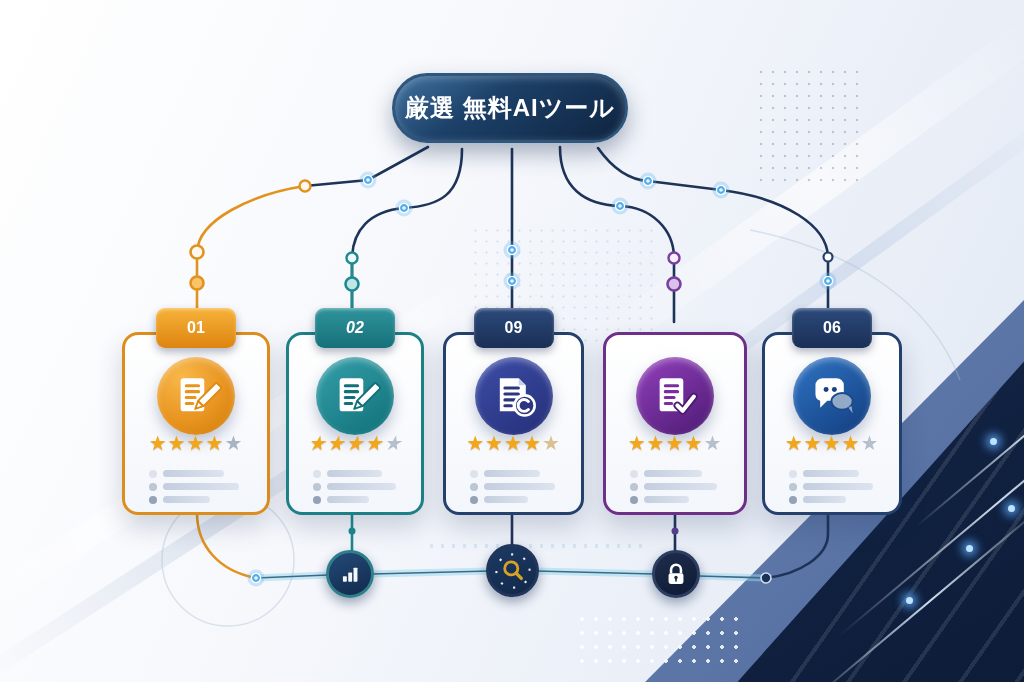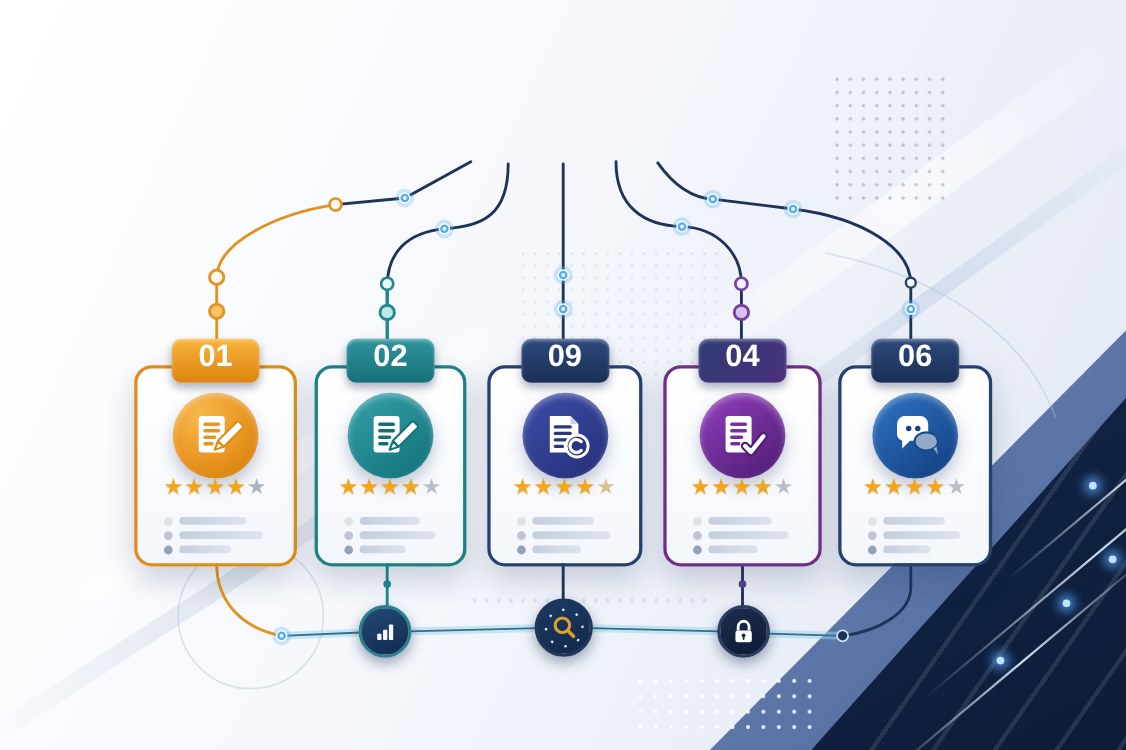--- a/index.html
+++ b/index.html
@@ -57,22 +57,22 @@
   .teal{stroke:#1c8a8f;stroke-width:2.6;fill:none;stroke-linecap:round;}
   .glowline{stroke:rgba(150,215,235,.5);stroke-width:7;fill:none;stroke-linecap:round;}
   .glowcore{stroke:#3d6a8a;stroke-width:1.6;fill:none;stroke-linecap:round;}
   .faint{stroke:rgba(170,190,215,.4);stroke-width:1.5;fill:none;}
   
   .card{position:absolute;top:332px;height:183px;border-radius:16px;z-index:4;
       background:linear-gradient(180deg,#ffffff 0%,#f3f6fb 100%);
       border:3px solid var(--accent);box-sizing:border-box;
       box-shadow:0 12px 26px rgba(30,50,90,.20);}
   .tab{position:absolute;top:-27px;left:50%;transform:translateX(-50%);
-      width:80px;height:40px;border-radius:9px;display:flex;justify-content:center;
-      color:#fff;font-size:28px;font-weight:bold;
+      width:80px;height:40px;border-radius:9px;display:flex;align-items:center;justify-content:center;
+      color:#fff;font-size:16px;font-weight:bold;
       box-shadow:0 4px 8px rgba(30,40,80,.35), inset 0 2px 3px rgba(255,255,255,.35);}
   .tab1{background:linear-gradient(180deg,#f7b33a,#dd8410);}
   .tab2{background:linear-gradient(180deg,#2f949c,#167079);}
   .tab3{background:linear-gradient(180deg,#2c4a7c,#1a2f55);}
   .tab4{background:linear-gradient(135deg,#2e3d72,#4c2f7e);}
   .tab5{background:linear-gradient(180deg,#2c4a7c,#1a2f55);}
   .icon-circle{position:absolute;top:22px;left:50%;transform:translateX(-50%);
       width:78px;height:78px;border-radius:50%;display:flex;align-items:center;justify-content:center;
       box-shadow:0 7px 14px rgba(40,60,110,.28), inset 0 3px 6px rgba(255,255,255,.35);}
   .cir1{background:radial-gradient(circle at 32% 26%,#f8b84a,#e89420 55%,#cf7a08);}
@@ -207,20 +207,23 @@
       <circle cx="352" cy="284" r="6.5" fill="#bfe8e4" stroke="#1c8a8f" stroke-width="2.6"></circle>
       <circle cx="352" cy="531" r="3.5" fill="#1c8a8f"></circle>
       <circle cx="674" cy="258" r="5.5" fill="#f6efFB" stroke="#7a3fa0" stroke-width="2.4"></circle>
       <circle cx="674" cy="284" r="6.5" fill="#d9c2ec" stroke="#7a3fa0" stroke-width="2.6"></circle>
       <circle cx="675" cy="531" r="3.5" fill="#5a3f8f"></circle>
       <circle cx="828" cy="257" r="4.5" fill="#ffffff" stroke="#26406e" stroke-width="2.2"></circle>
       <circle cx="766" cy="578" r="5" fill="#1c3156" stroke="#cfe0f0" stroke-width="1.6"></circle>
     </g>
   </svg>
 
+  <div class="pill">
+    <span>厳選 無料AIツール</span>
+  </div>
 
   <div class="card" style="left: 122px; width: 148px; --accent: #dd8d1c;">
     <div class="tab tab1">
       <span>01</span>
       </div>
     <div class="icon-circle cir1">
       <svg width="52" height="52" viewBox="0 0 44 44">
         <rect x="9" y="7" width="20" height="28" rx="2.5" fill="#fff"></rect>
         <g fill="#e8951f">
           <rect x="12.5" y="12" width="13" height="2.6" rx="1.3"></rect>
@@ -244,21 +247,21 @@
           <span class="dot"></span>
           <span class="bar"></span>
         </div>
       <div class="feat">
           <span class="dot"></span>
           <span class="bar"></span>
         </div>
     </div>
   </div>
 
-  <div class="card" style="left: 286px; width: 138px; --accent: #1d8086;">
+  <div class="card" style="left: 286px; width: 138px; font-style: italic; --accent: #1d8086;">
     <div class="tab tab2">
       <span>02</span>
       </div>
     <div class="icon-circle cir2">
       <svg width="52" height="52" viewBox="0 0 44 44">
         <rect x="9" y="7" width="20" height="28" rx="2.5" fill="#fff"></rect>
         <g fill="#147078">
           <rect x="12.5" y="12" width="13" height="2.6" rx="1.3"></rect>
             <rect x="12.5" y="17" width="13" height="2.6" rx="1.3"></rect>
           <rect x="12.5" y="22" width="10" height="2.6" rx="1.3"></rect>
@@ -316,23 +319,20 @@
           <span class="bar"></span>
         </div>
       <div class="feat">
           <span class="dot"></span>
           <span class="bar"></span>
         </div>
     </div>
   </div>
 
   <div class="card" style="left: 603px; width: 144px; --accent: #6e2f88;">
-    <div class="tab tab4">
-      <span>04</span>
-      </div>
     <div class="icon-circle cir4">
       <svg width="52" height="52" viewBox="0 0 44 44">
         <rect x="9" y="7" width="20" height="28" rx="2.5" fill="#fff"></rect>
         <g fill="#7a2ea0">
           <rect x="12.5" y="12" width="13" height="2.6" rx="1.3"></rect>
             <rect x="12.5" y="17" width="13" height="2.6" rx="1.3"></rect>
           <rect x="12.5" y="22" width="10" height="2.6" rx="1.3"></rect>
             <rect x="12.5" y="27" width="8" height="2.6" rx="1.3"></rect>
         </g>
         <path d="M24 30 l4.5 4.5 L38 22.5" stroke="#4c1a72" stroke-width="6.5" fill="none" stroke-linecap="round" stroke-linejoin="round"></path>

